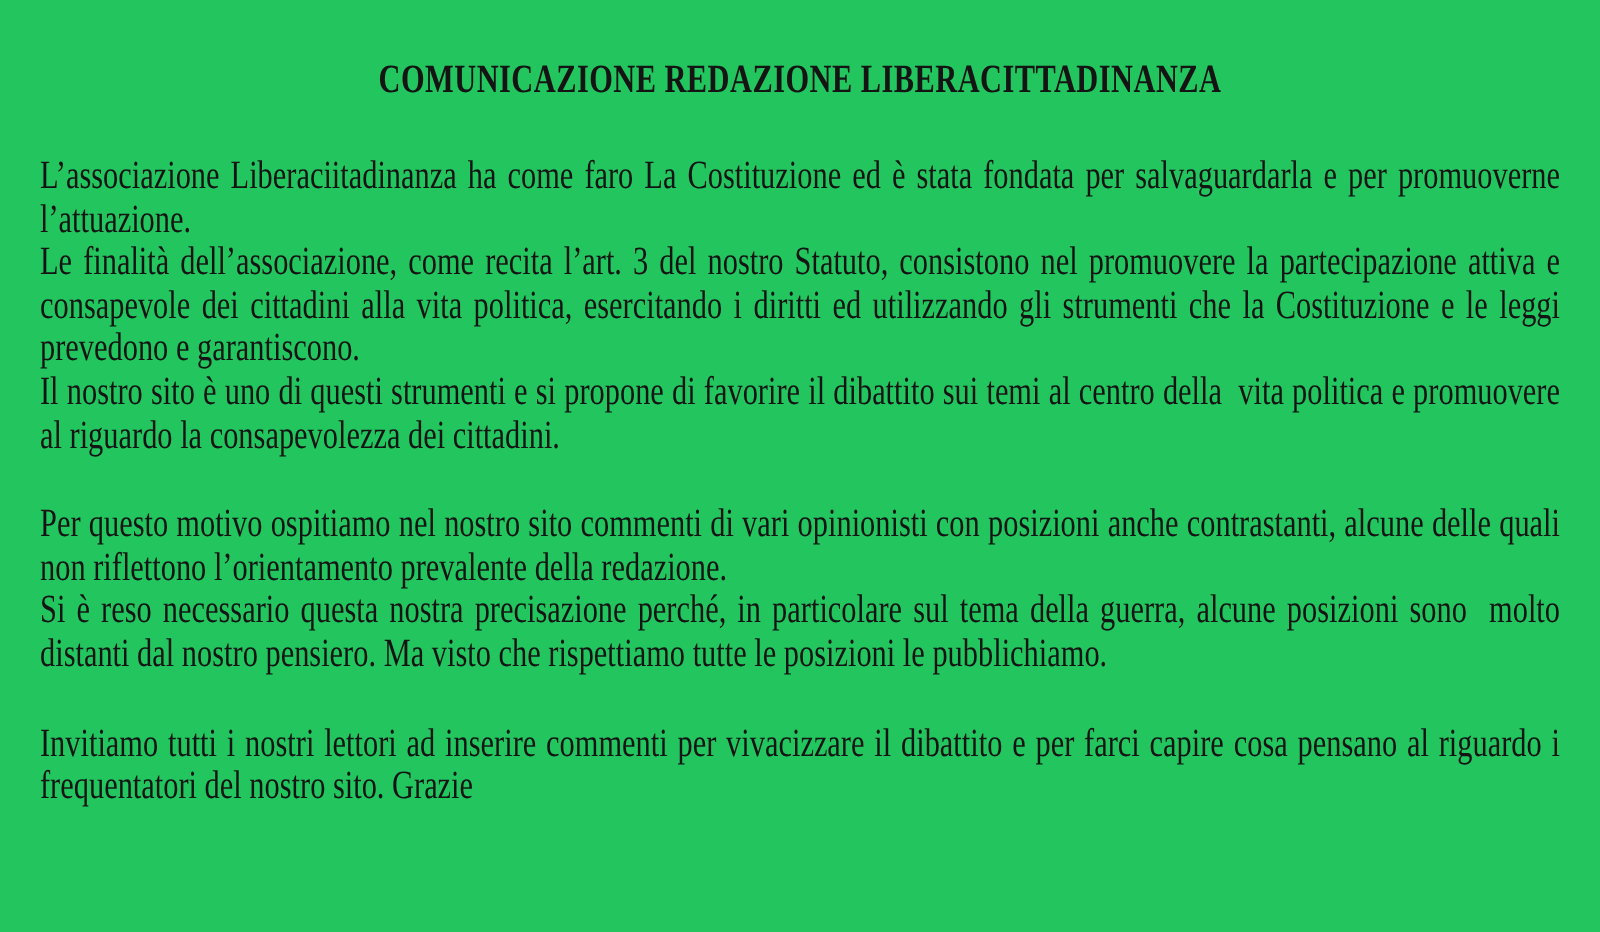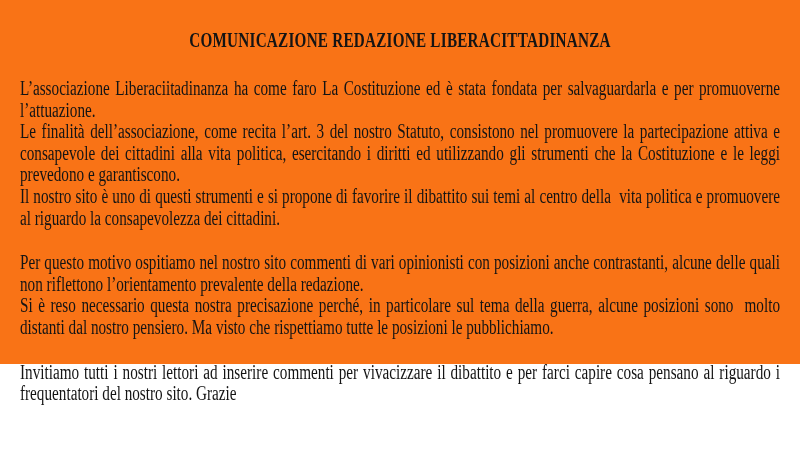--- a/index.html
+++ b/index.html
@@ -6,22 +6,22 @@
     margin: 0;
     padding: 0;
     width: 800px;
     height: 466px;
     background: #ffffff;
     overflow: hidden;
   }
   .page {
     position: relative;
     width: 800px;
-    height: 364px;
-    background: #f97316;
+    height: 466px;
+    background: #22c55e;
     font-family: "Liberation Serif", "DejaVu Serif", serif;
     color: #141414;
   }
   
   .squeeze {
     position: absolute;
     left: 20px;
     top: 0;
     width: 1000px;
     transform: scaleX(0.76);

